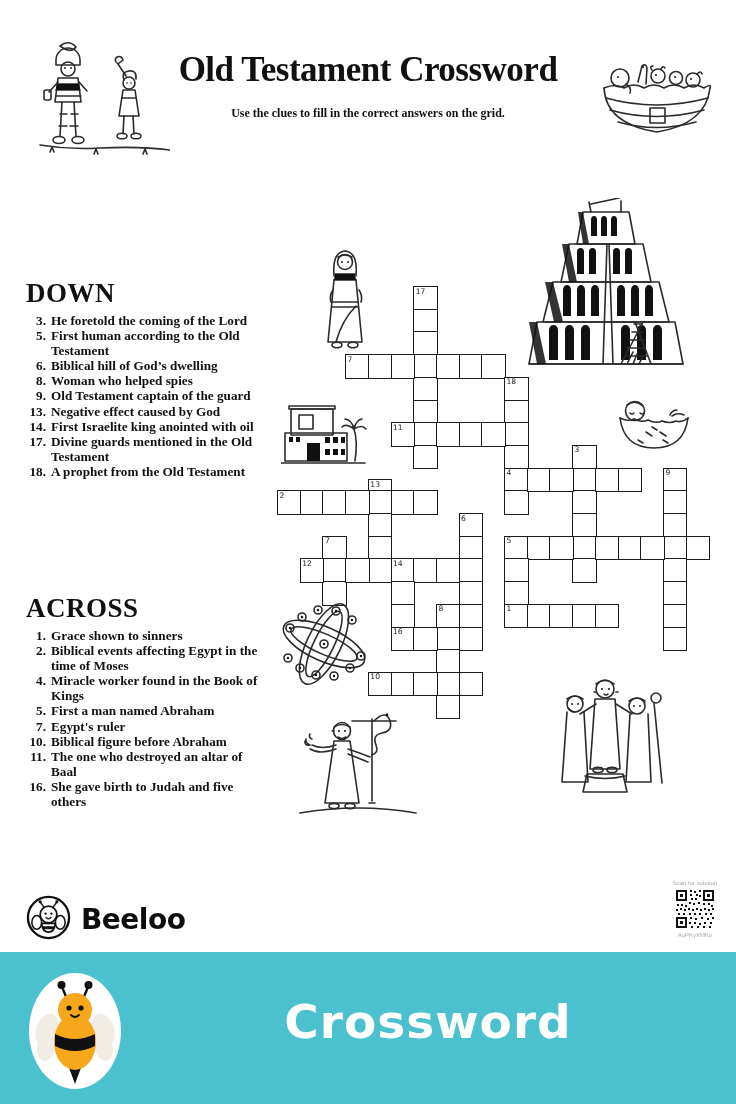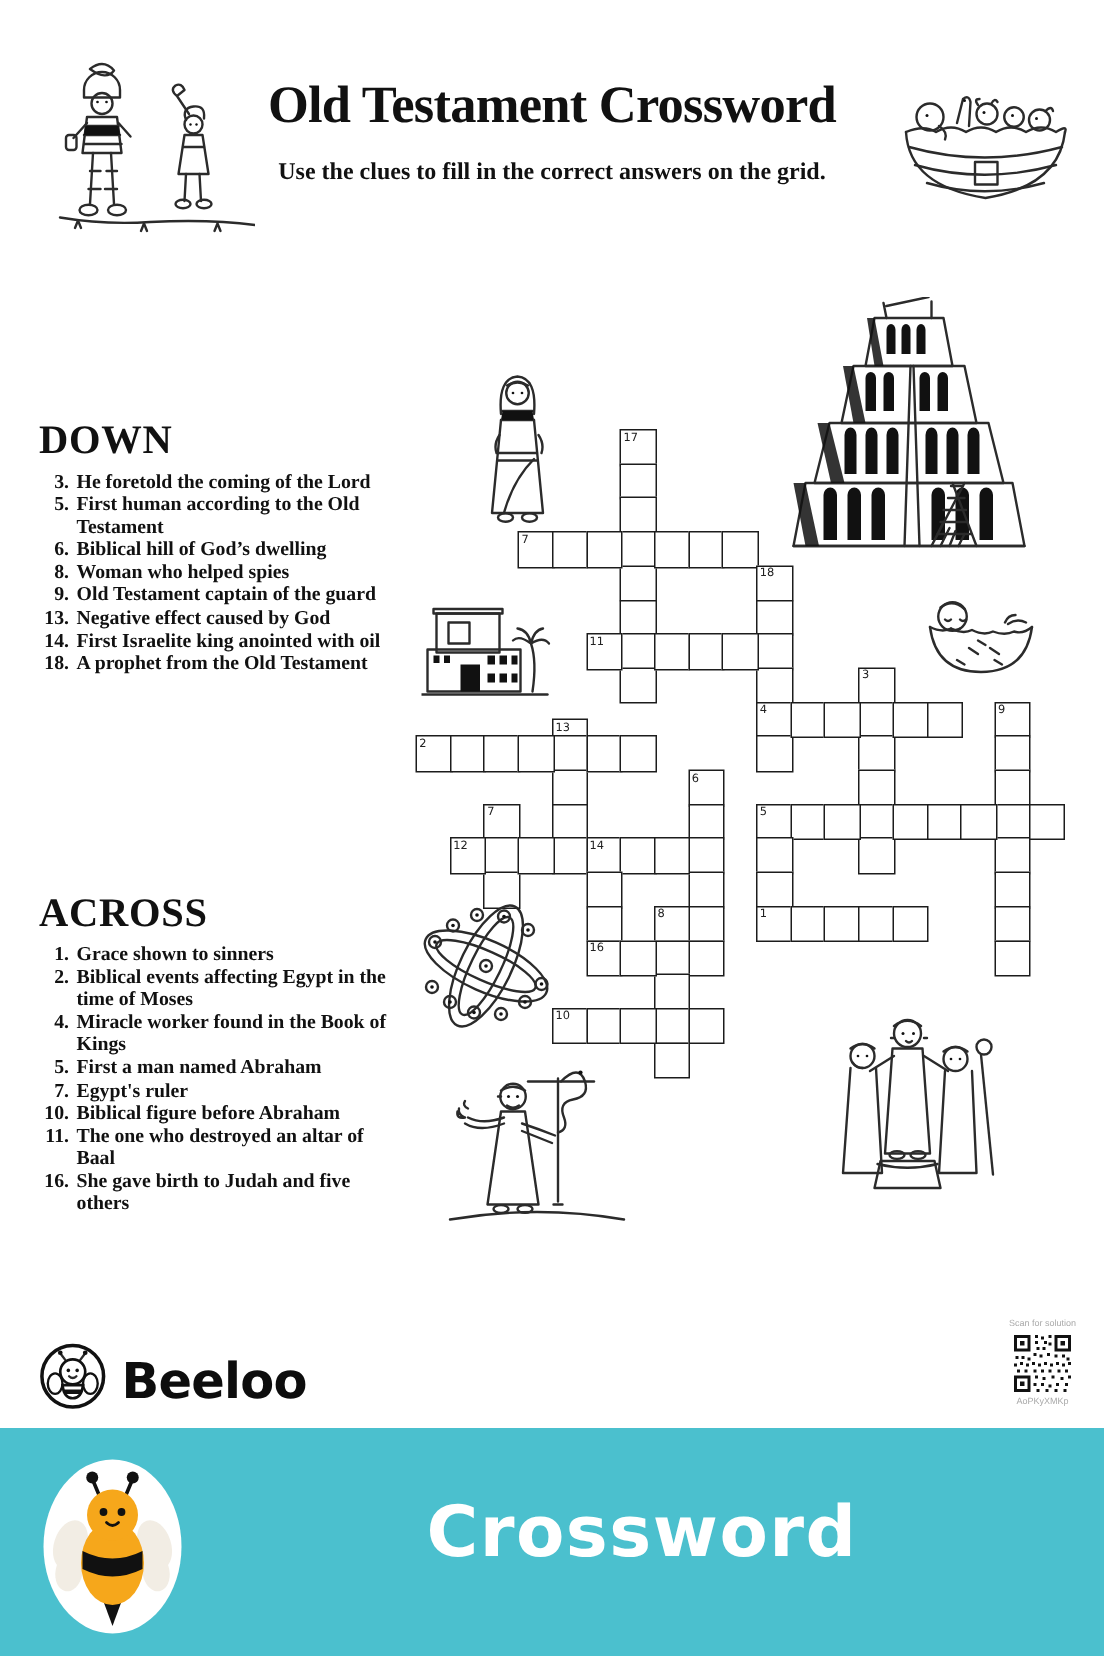--- a/index.html
+++ b/index.html
@@ -3,42 +3,42 @@
 <meta charset="utf-8">
 <style>
   html,body{margin:0;padding:0;background:#e8e8e8;}
   .page{position:relative;width:736px;height:1104px;background:#ffffff;margin:0 auto;
         font-family:"Liberation Serif",serif;color:#111;overflow:hidden;}
 
   
   .title{position:absolute;left:0;top:50px;width:736px;text-align:center;
          font-size:35px;font-weight:700;letter-spacing:-0.5px;}
   .subtitle{position:absolute;left:0;top:106px;width:736px;text-align:center;
-            font-size:16px;font-weight:700;}
+            font-size:12px;font-weight:700;}
   .illus{position:absolute;}
   .illus svg{display:block;}
 
   
   .clue-section{position:absolute;left:26px;width:236px;margin-top:44px;}
   .clue-section h2{margin:0 0 4px 0;font-size:27px;font-weight:700;letter-spacing:0.5px;}
   .clue-list{list-style:none;margin:0;padding:0;font-size:13.2px;font-weight:700;line-height:15.1px;}
   .clue-list li{position:relative;padding-left:25px;}
   .cnum{position:absolute;left:0;top:0;width:20px;text-align:right;}
   .ctext{display:inline;}
 
   
   #grid{position:absolute;left:277px;top:286px;width:436px;height:434px;}
   .cell{position:absolute;width:24.5px;height:24.5px;box-sizing:border-box;
         border:1.8px solid #1c1c1c;background:#fff;}
   .cellnum{position:absolute;left:1.5px;top:0.5px;font-family:"DejaVu Sans",sans-serif;
            font-size:7.6px;font-weight:400;color:#222;line-height:8px;}
 
   
   .footer-logo{position:absolute;left:25px;top:894px;display:flex;align-items:center;gap:9px;}
-  .brand-text{font-family:"DejaVu Sans",sans-serif;font-size:33px;font-weight:700;color:#0d0d0d;letter-spacing:-0.5px;}
+  .brand-text{font-family:"DejaVu Sans",sans-serif;font-size:28px;font-weight:700;color:#0d0d0d;letter-spacing:-0.5px;}
   .copyright{position:absolute;left:0;top:922px;width:736px;text-align:center;
              font-family:"Liberation Sans",sans-serif;font-size:11px;color:#b5b5b5;}
   .qr-block{position:absolute;left:666px;top:879px;width:58px;text-align:center;
             font-family:"Liberation Sans",sans-serif;color:#a9a9a9;}
   .qr-label{font-size:6px;line-height:8px;}
 
   
   .banner{position:absolute;left:0;top:952px;width:736px;height:152px;}
   .banner-bee{position:absolute;left:28px;top:20px;}
   .banner-label{position:absolute;left:120px;right:0;top:42px;text-align:center;
@@ -115,20 +115,21 @@
   <section class="clue-section" style="top:234px">
     <h2>DOWN</h2>
     <ol class="clue-list" id="down-list">
         <li><span class="cnum">3.</span><span class="ctext">He foretold the coming of the Lord</span></li>
         <li><span class="cnum">5.</span><span class="ctext">First human according to the Old Testament</span></li>
         <li><span class="cnum">6.</span><span class="ctext">Biblical hill of God’s dwelling</span></li>
         <li><span class="cnum">8.</span><span class="ctext">Woman who helped spies</span></li>
         <li><span class="cnum">9.</span><span class="ctext">Old Testament captain of the guard</span></li>
         <li><span class="cnum">13.</span><span class="ctext">Negative effect caused by God</span></li>
         <li><span class="cnum">14.</span><span class="ctext">First Israelite king anointed with oil</span></li>
+        <li><span class="cnum">17.</span><span class="ctext">Divine guards mentioned in the Old Testament</span></li>
         <li><span class="cnum">18.</span><span class="ctext">A prophet from the Old Testament</span></li>
       </ol>
   </section>
 
   <section class="clue-section" style="top:549px">
     <h2>ACROSS</h2>
     <ol class="clue-list" id="across-list">
         <li><span class="cnum">1.</span><span class="ctext">Grace shown to sinners</span></li>
         <li><span class="cnum">2.</span><span class="ctext">Biblical events affecting Egypt in the time of Moses</span></li>
         <li><span class="cnum">4.</span><span class="ctext">Miracle worker found in the Book of Kings</span></li>

